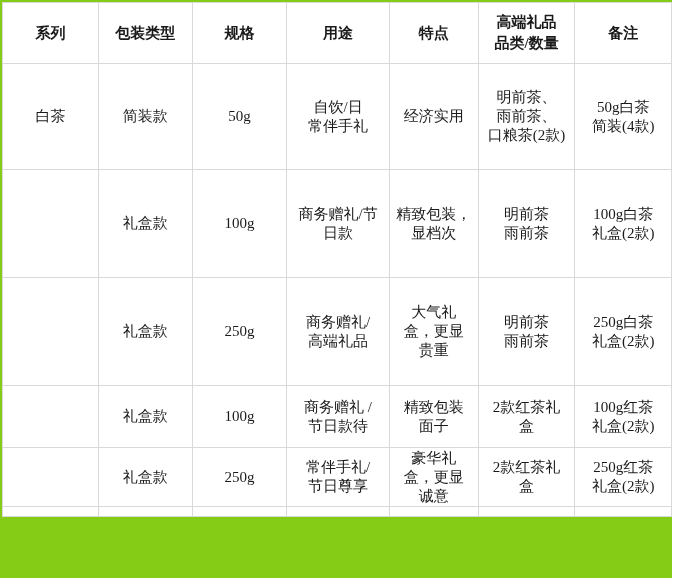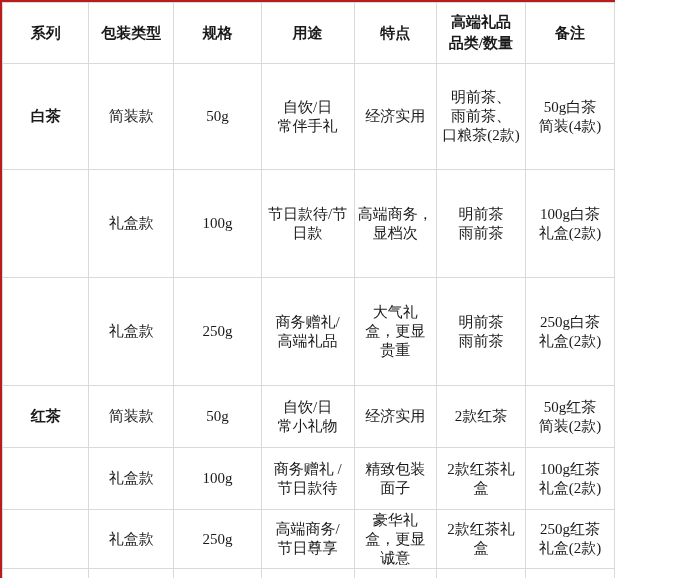--- a/index.html
+++ b/index.html
@@ -8,24 +8,24 @@
     background: #ffffff;
   }
   body {
     width: 700px;
     height: 578px;
     overflow: hidden;
     font-family: "Liberation Serif", "DejaVu Serif", serif;
     color: #1a1a1a;
   }
   .page {
-    width: 615px;
+    width: 672px;
     height: 578px;
     overflow: hidden;
-    background: #b91c1c;
+    background: #84cc16;
   }
   table.spec {
     border-collapse: collapse;
     table-layout: fixed;
     margin: 2px 0 0 2px;
     background: #ffffff;
   }
   table.spec th,
   table.spec td {
     border: 1px solid #d9d9d9;
@@ -36,21 +36,21 @@
     line-height: 19px;
     padding: 0 2px;
     overflow: hidden;
   }
   table.spec th {
     font-weight: bold;
     font-size: 15px;
     line-height: 21px;
   }
   table.spec td.series-cell {
-    font-weight: bold;
+    font-weight: normal;
     margin-left: 28px;
   }
   tr.h-header { height: 61px; }
   tr.h-tall1  { height: 106px; }
   tr.h-tall2  { height: 108px; }
   tr.h-mid    { height: 62px; }
   tr.h-mid2   { height: 59px; }
   tr.h-cut    { height: 10px; }
 </style>
 </head>
@@ -90,23 +90,23 @@
         <td>明前茶、
 雨前茶、
 口粮茶(2款)</td>
         <td>50g白茶
 简装(4款)</td>
       </tr>
       <tr class="h-tall2">
         <td class="series-cell"></td>
         <td>礼盒款</td>
         <td>100g</td>
-        <td>节日款待/节
+        <td>商务赠礼/节
 日款</td>
-        <td>高端商务，
+        <td>精致包装，
 显档次</td>
         <td>明前茶
 雨前茶</td>
         <td>100g白茶
 礼盒(2款)</td>
       </tr>
       <tr class="h-tall2">
         <td class="series-cell"></td>
         <td>礼盒款</td>
         <td>250g</td>
@@ -114,48 +114,37 @@
 高端礼品</td>
         <td>大气礼
 盒，更显
 贵重</td>
         <td>明前茶
 雨前茶</td>
         <td>250g白茶
 礼盒(2款)</td>
       </tr>
       <tr class="h-mid">
-        <td class="series-cell">红茶</td>
-        <td>简装款</td>
-        <td>50g</td>
-        <td>自饮/日
-常小礼物</td>
-        <td>经济实用</td>
-        <td>2款红茶</td>
-        <td>50g红茶
-简装(2款)</td>
-      </tr>
-      <tr class="h-mid">
         <td class="series-cell"></td>
         <td>礼盒款</td>
         <td>100g</td>
         <td>商务赠礼 /
 节日款待</td>
         <td>精致包装
 面子</td>
         <td>2款红茶礼
 盒</td>
         <td>100g红茶
 礼盒(2款)</td>
       </tr>
       <tr class="h-mid2">
         <td class="series-cell"></td>
         <td>礼盒款</td>
         <td>250g</td>
-        <td>高端商务/
+        <td>常伴手礼/
 节日尊享</td>
         <td>豪华礼
 盒，更显
 诚意</td>
         <td>2款红茶礼
 盒</td>
         <td>250g红茶
 礼盒(2款)</td>
       </tr>
       <tr class="h-cut">

